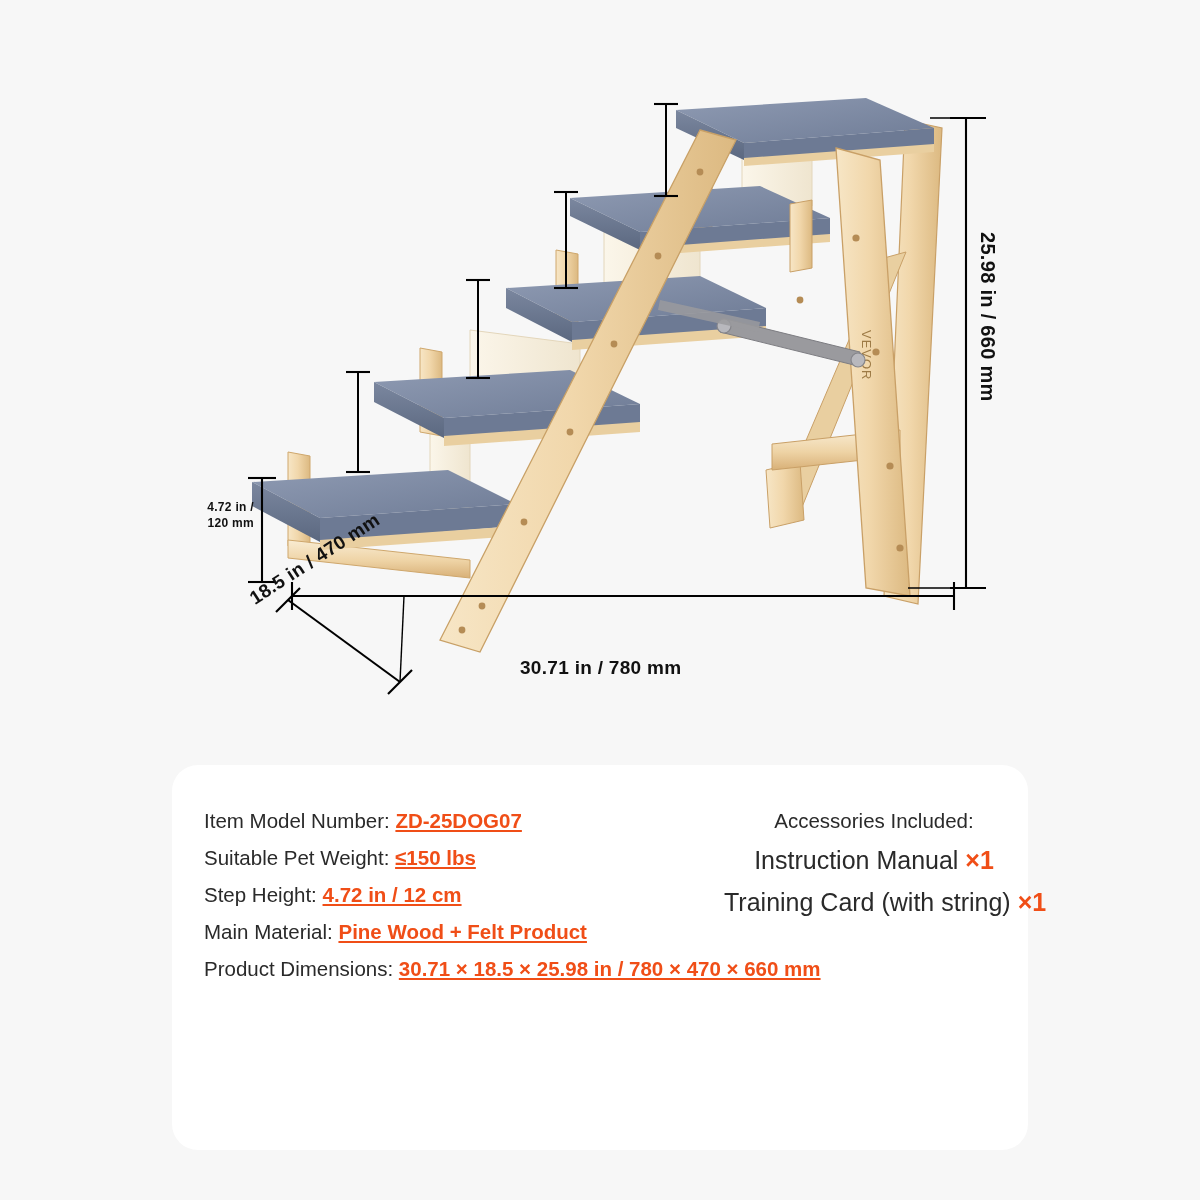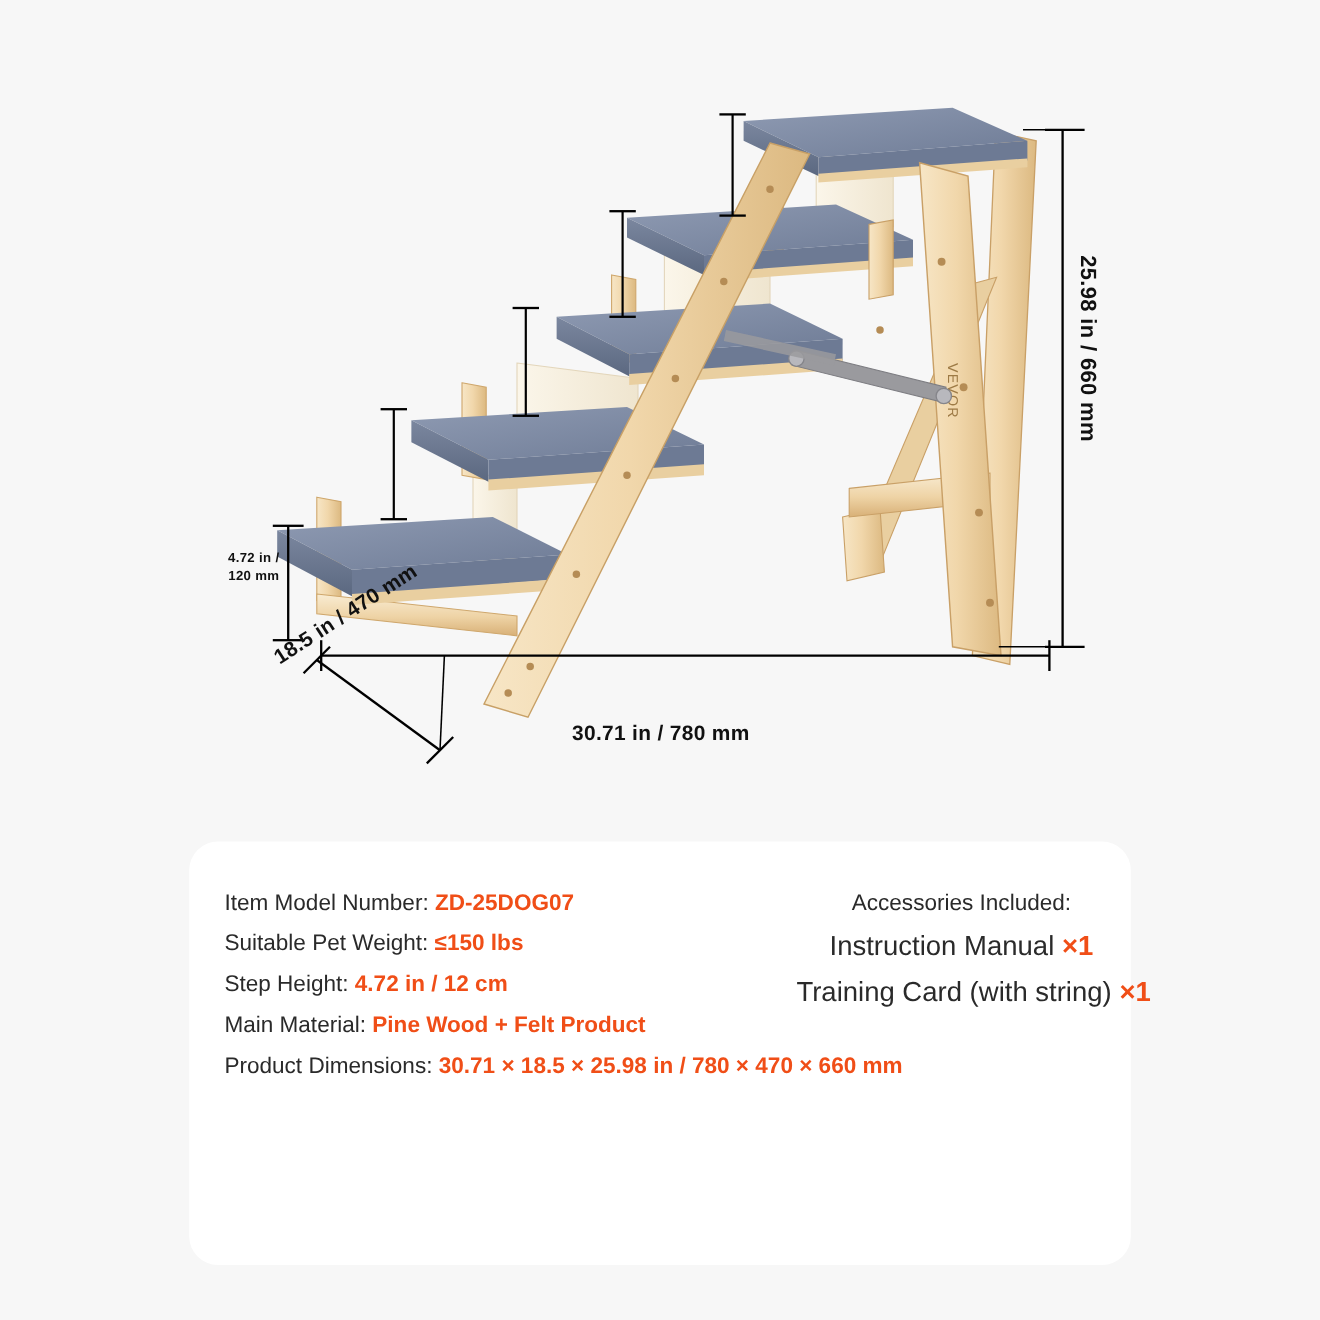--- a/index.html
+++ b/index.html
@@ -71,20 +71,21 @@
   .spec-row{
     font-size:20.5px;
     color:#2a2a2a;
     line-height:1.0;
     margin-bottom:16.5px;
     white-space:nowrap;
   }
   .spec-row .val{
     color:#f04e17;
     font-weight:bold;
+    text-decoration:underline;
   }
   .acc-title{
     font-size:20.5px;
     color:#2a2a2a;
     margin-bottom:16.5px;
     line-height:1.0;
   }
   .acc-row{
     font-size:25px;
     color:#2a2a2a;

